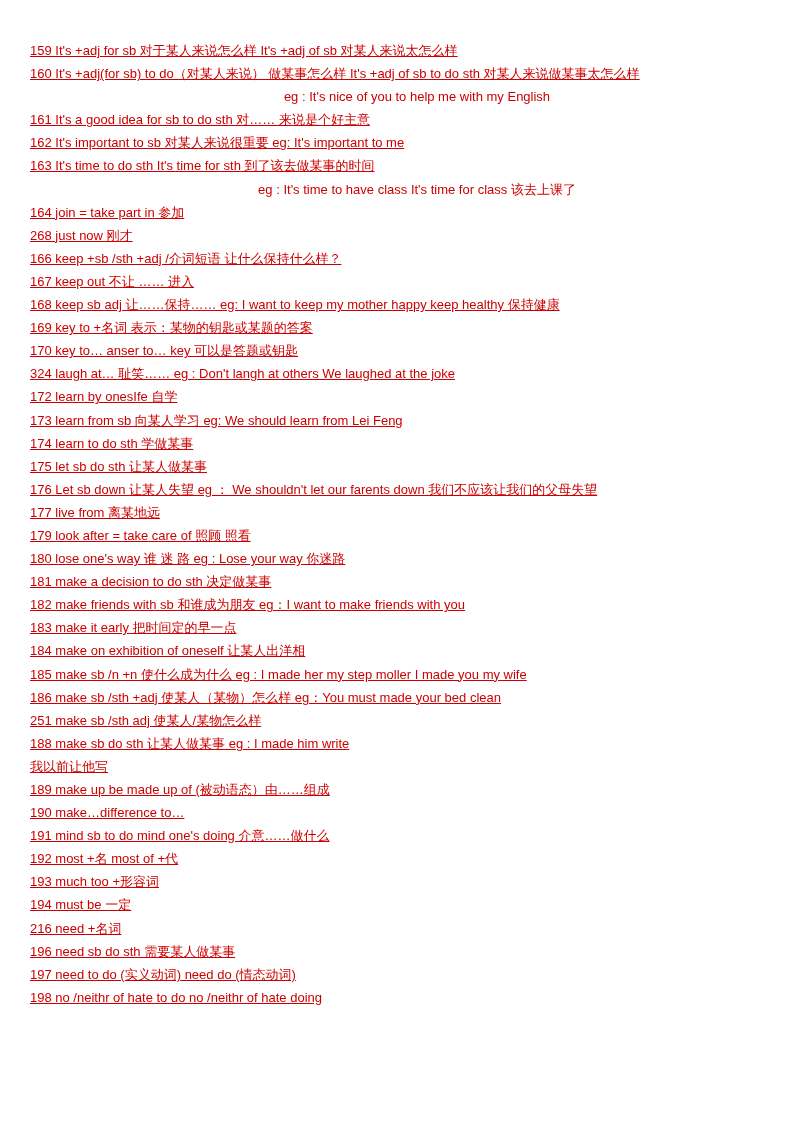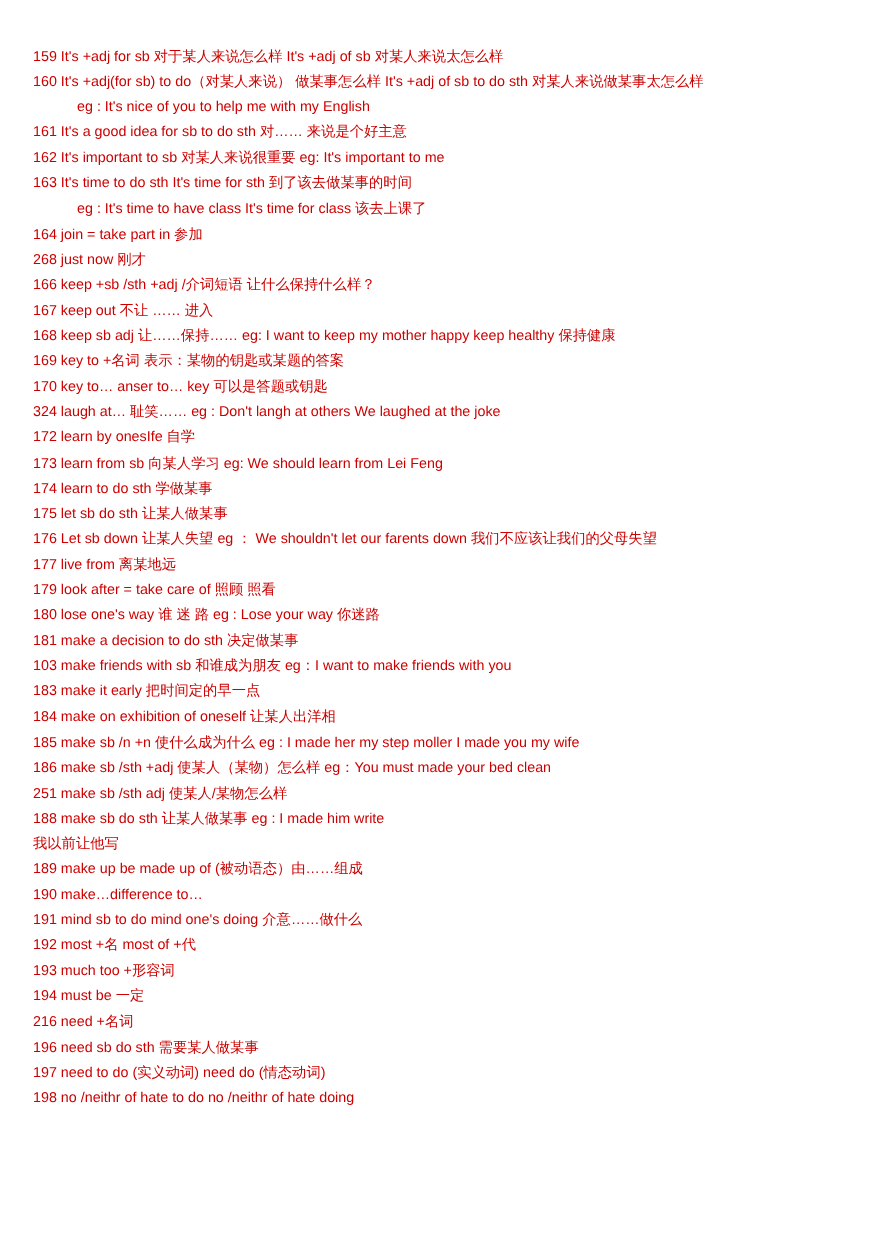--- a/index.html
+++ b/index.html
@@ -16,25 +16,27 @@
       line-height: 1.7;
       width: 794px;
       min-height: 1123px;
     }
     .content-block {
       width: 100%;
     }
     .line {
       display: block;
       margin-bottom: 1px;
+      text-decoration: underline;
     }
     .indent {
       display: block;
       padding-left: 40px;
       margin-bottom: 1px;
+      text-align: center;
     }
   </style>
 </head>
 <body>
 
 <div class="content-block">
 <span class="line">159 It's +adj for sb  对于某人来说怎么样    It's  +adj  of  sb  对某人来说太怎么样</span>
     <span class="line">160 It's +adj(for sb) to do（对某人来说）  做某事怎么样       It's  +adj of sb to do sth  对某人来说做某事太怎么样</span>
     <span class="indent">eg : It's nice of you to help me with my English</span>
     <span class="line">161 It's a good idea for sb to do sth  对……   来说是个好主意</span>
@@ -51,21 +53,21 @@
     <span class="line">324 laugh at…  耻笑……     eg : Don't langh at others    We laughed at the joke</span>
     <span class="line">172 learn by onesIfe  自学</span>
     <span class="line">173 learn from sb  向某人学习  eg: We should learn from Lei Feng</span>
     <span class="line">174 learn to do sth   学做某事</span>
     <span class="line">175 let sb do sth  让某人做某事</span>
     <span class="line">176 Let sb down  让某人失望  eg ：  We shouldn't let our farents down  我们不应该让我们的父母失望</span>
     <span class="line">177 live from 离某地远</span>
     <span class="line">179 look after = take care of  照顾 照看</span>
     <span class="line">180 lose one's way   谁 迷 路    eg : Lose your way  你迷路</span>
     <span class="line">181 make a decision  to do sth   决定做某事</span>
-    <span class="line">103 make friends with sb  和谁成为朋友   eg：I want to make friends with you</span>
+    <span class="line">182 make friends with sb  和谁成为朋友   eg：I want to make friends with you</span>
     <span class="line">183 make it early  把时间定的早一点</span>
     <span class="line">184 make on exhibition of oneself  让某人出洋相</span>
     <span class="line">185 make sb /n +n  使什么成为什么   eg : I made her my step moller    I made you my wife</span>
     <span class="line">186 make sb /sth +adj   使某人（某物）怎么样  eg：You must made your bed clean</span>
     <span class="line">251 make sb /sth adj  使某人/某物怎么样</span>
     <span class="line">188 make sb do sth  让某人做某事  eg : I made him write</span>
     <span class="line">我以前让他写</span>
     <span class="line">189 make up    be made up of (被动语态）由……组成</span>
     <span class="line">190 make…difference  to…</span>
     <span class="line">191 mind sb to do   mind one's doing  介意……做什么</span>

